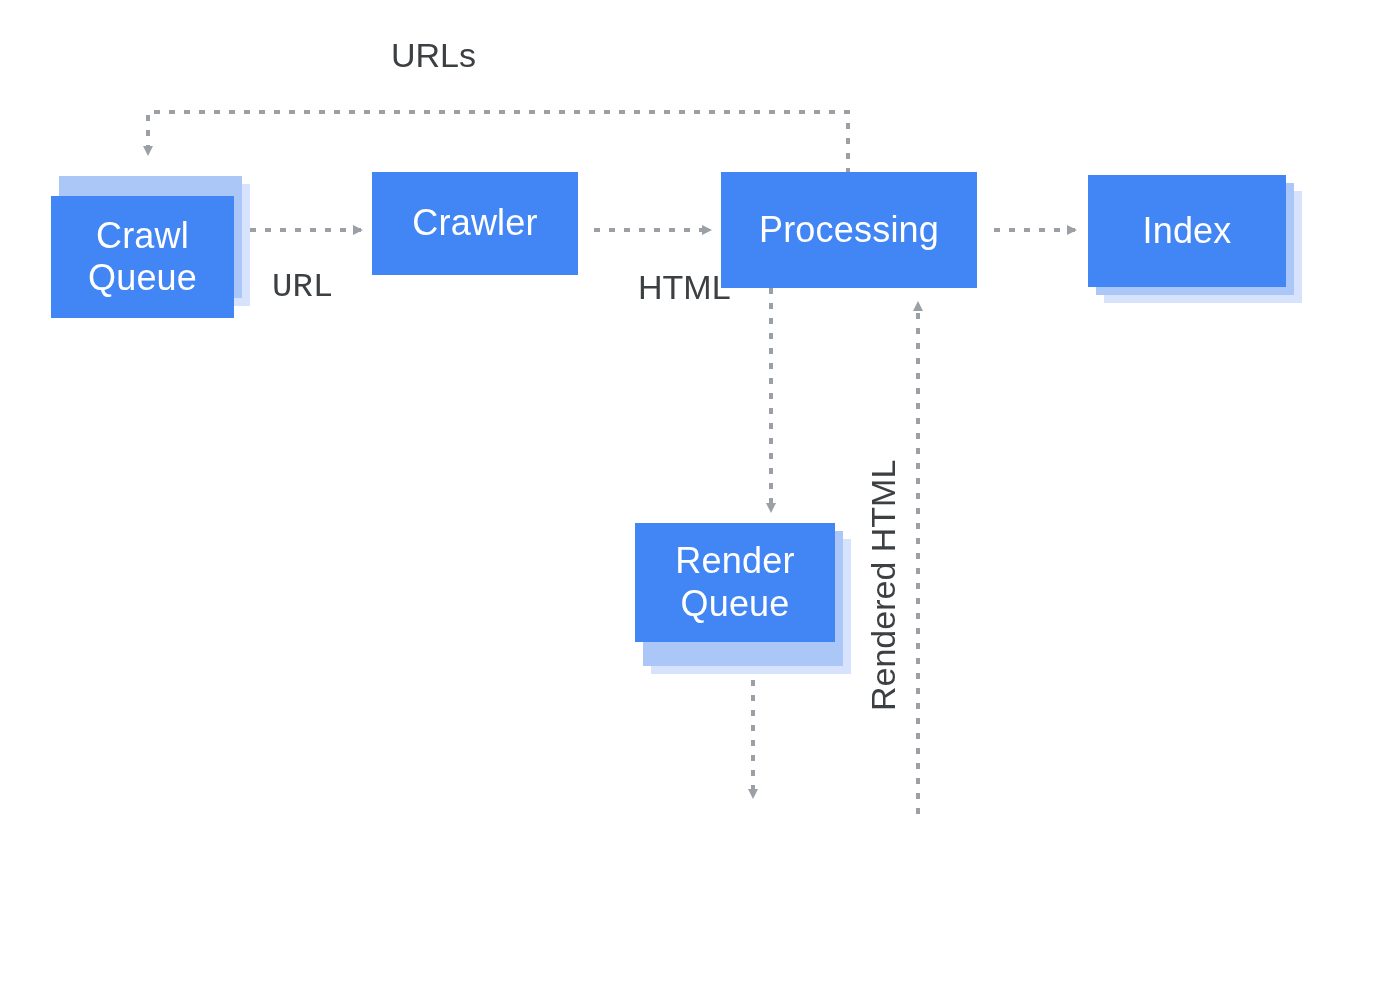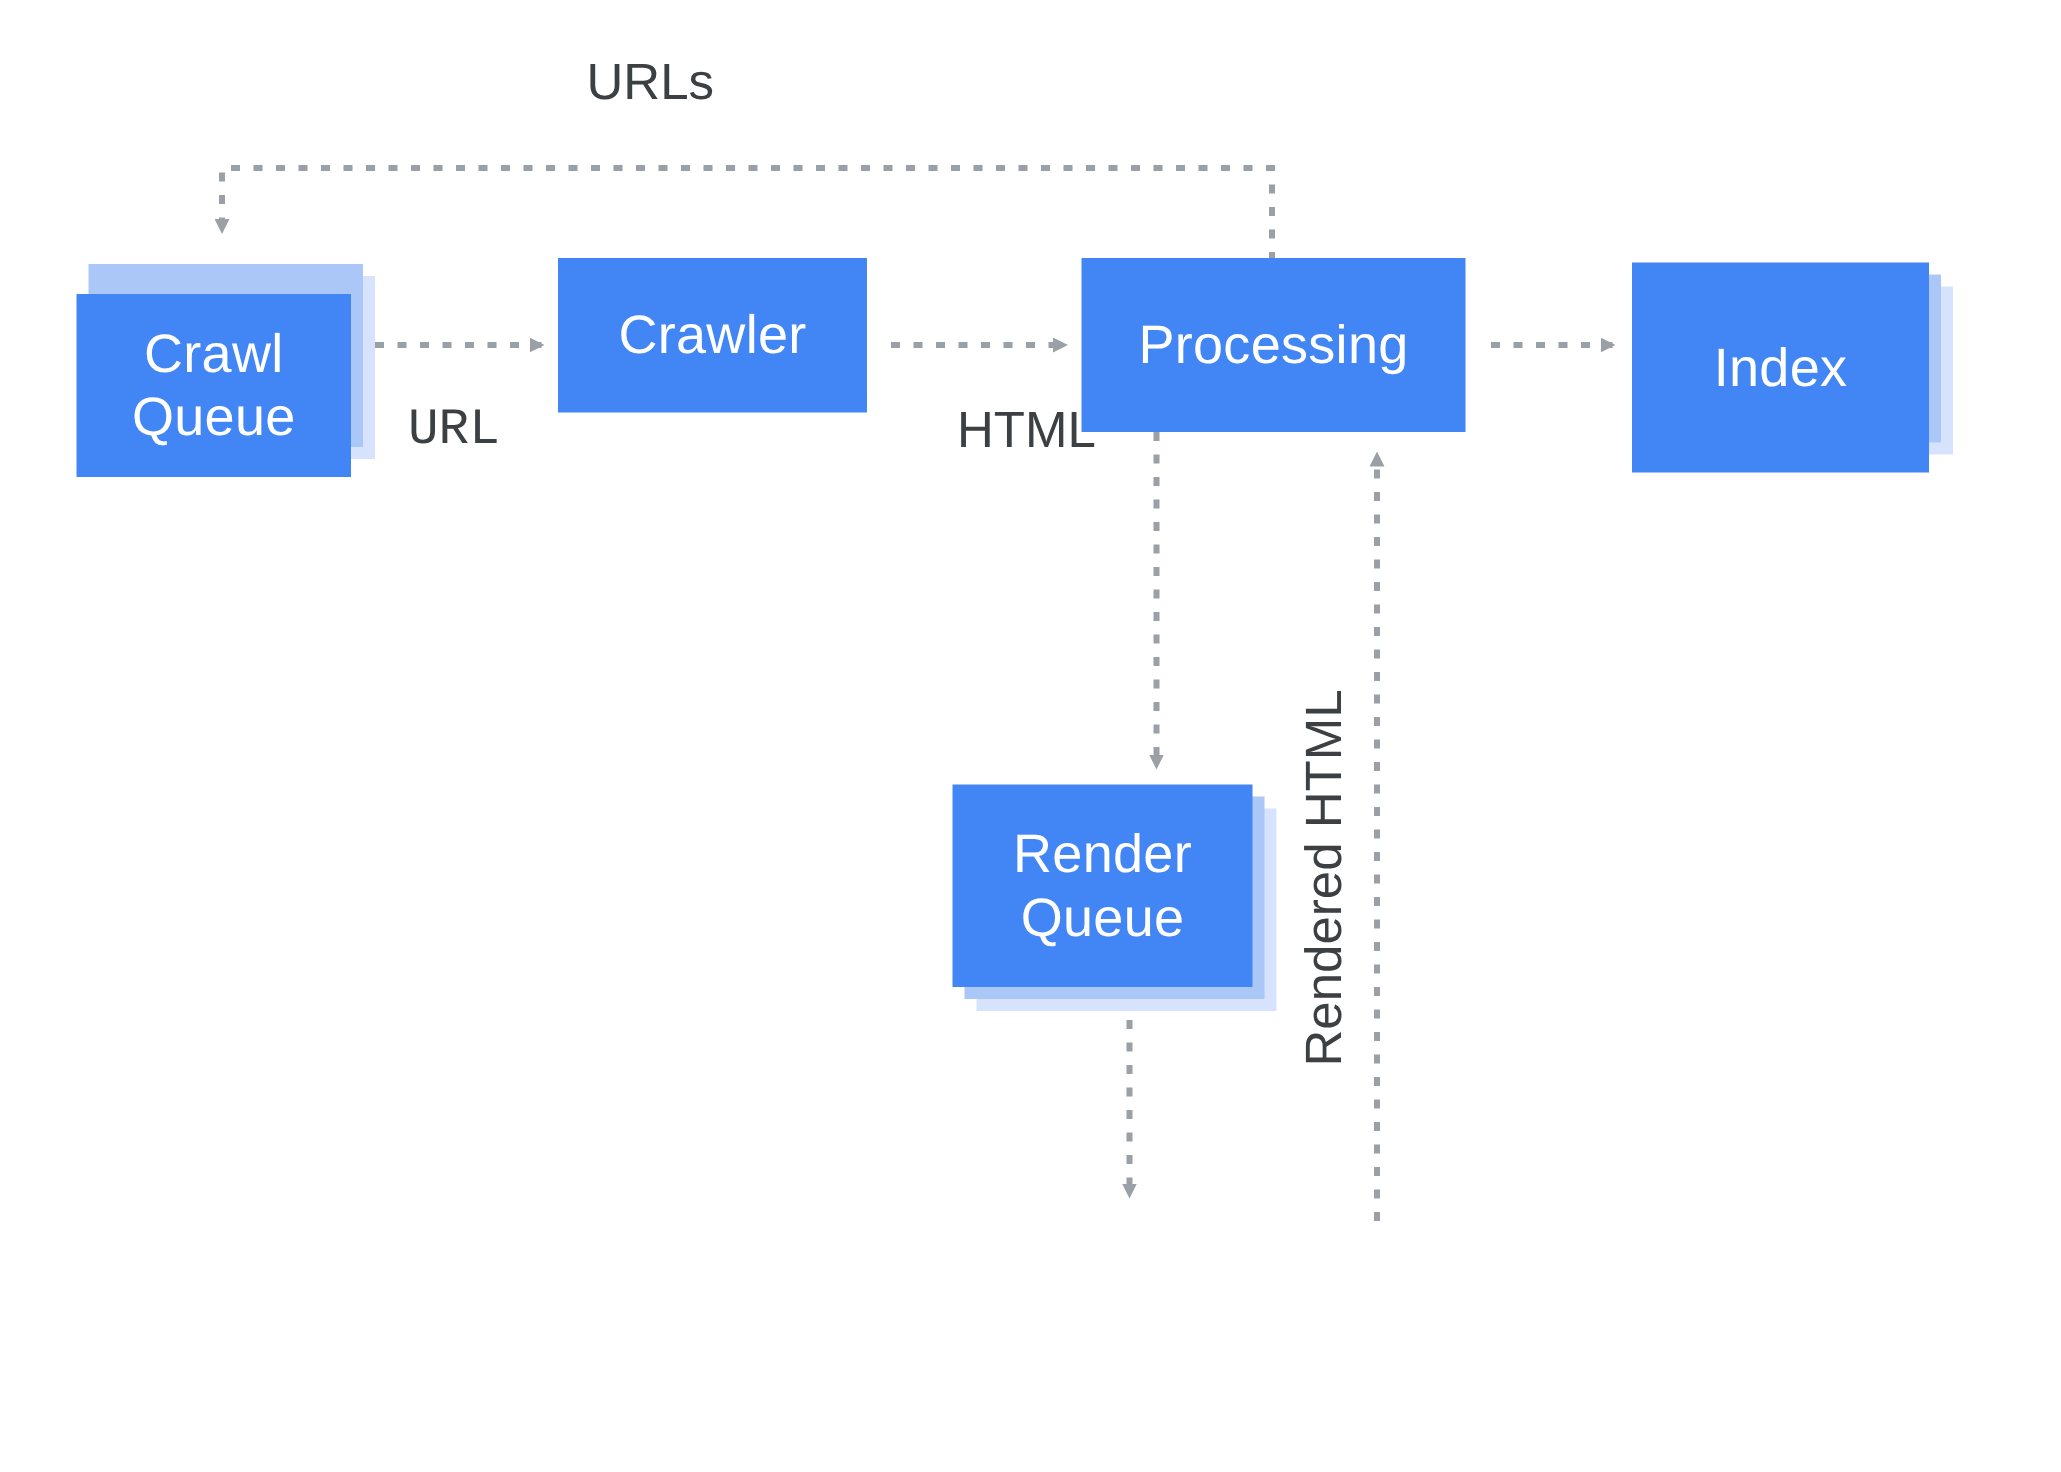--- a/index.html
+++ b/index.html
@@ -113,27 +113,27 @@
   <div class="node" style="left:372px; top:172px; width:206px; height:103px;">
     <span class="label">Crawler</span>
   </div>
 
   <div class="node" style="left:721px; top:172px; width:256px; height:116px;">
     <span class="label">Processing</span>
   </div>
 
   <div class="shadow-l2" style="left:1104px; top:191px; width:198px; height:112px;"></div>
   <div class="shadow-l1" style="left:1096px; top:183px; width:198px; height:112px;"></div>
-  <div class="node" style="left:1088px; top:175px; width:198px; height:140px;">
+  <div class="node" style="left:1088px; top:175px; width:198px; height:112px;">
     <span class="label">Index</span>
   </div>
 
   <div class="shadow-l2" style="left:651px; top:539px; width:200px; height:135px;"></div>
   <div class="shadow-l1" style="left:643px; top:531px; width:200px; height:135px;"></div>
-  <div class="node" style="left:635px; top:523px; width:200px; height:135px;">
+  <div class="node" style="left:635px; top:523px; width:200px; height:119px;">
     <span class="label">Render
 Queue</span>
   </div>
 
 
   <div class="edge-label" style="left:391px; top:38px;">URLs</div>
 
   <div class="edge-label" style="left:272px; top:270px;font-family:Liberation Mono, monospace;">URL</div>
 
   <div class="edge-label" style="left:600px; top:270px;margin-left:38px;">HTML</div>

